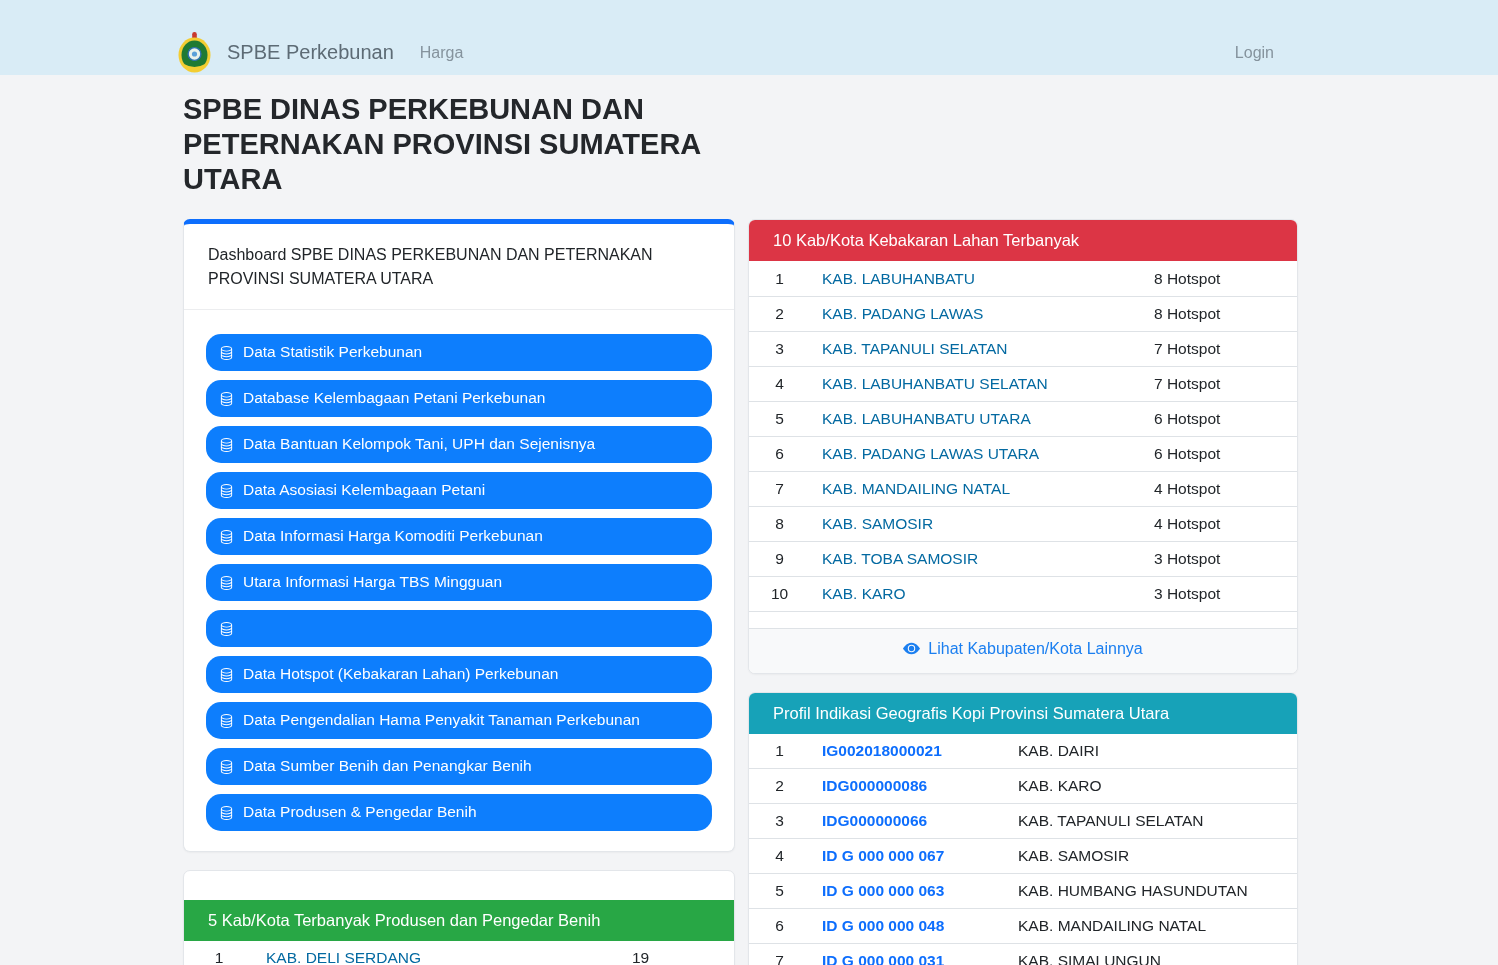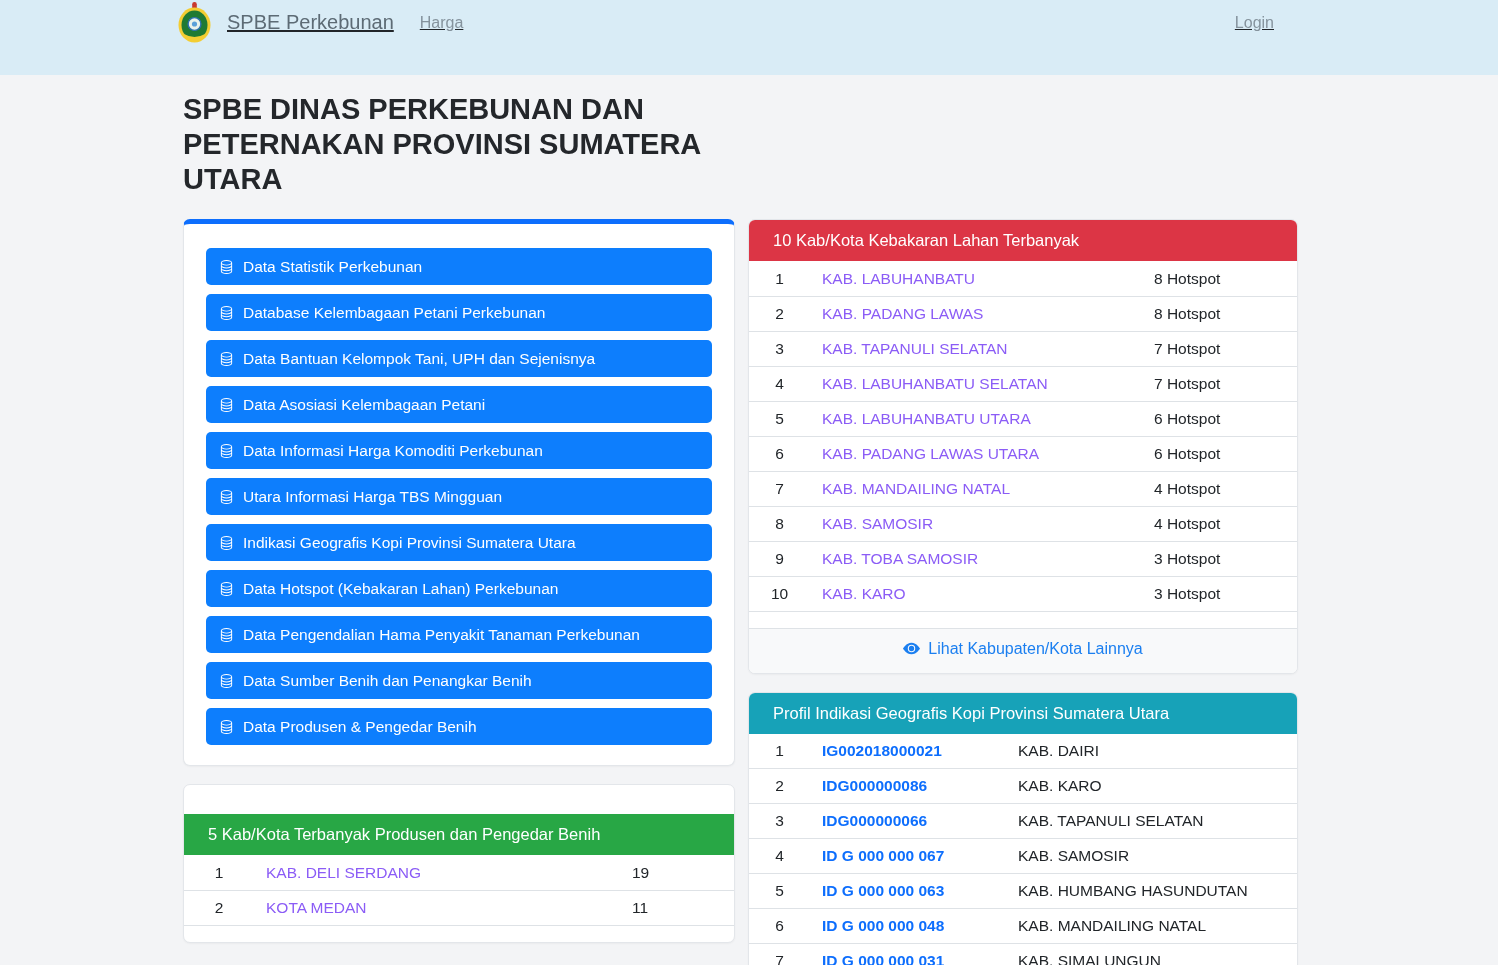--- a/index.html
+++ b/index.html
@@ -1,20 +1,20 @@
 <!DOCTYPE html>
 <html><head>
 <meta charset="utf-8">
 <style>
   * { margin:0; padding:0; box-sizing:border-box; }
   html,body { width:1498px; height:965px; overflow:hidden; }
   body { font-family:"Liberation Sans", sans-serif; background:#f3f4f6; color:#212529; }
 
   
-  .navbar { height:75px; background:#d9ecf6; display:flex; align-items:flex-start;text-decoration:underline; }
+  .navbar { height:75px; background:#d9ecf6; display:flex; align-items:flex-end; }
   .nav-inner { width:1130px; margin-left:172px; display:flex; align-items:center; }
   .brand { display:flex; align-items:center; gap:10px; text-decoration:none; cursor:pointer; }
   .brand-text { font-size:20px; color:#5d6b75; }
   .nav-link { font-size:16px; color:#85939d; margin-left:26px; text-decoration:none; cursor:pointer; }
   .nav-login { margin-left:auto; margin-right:28px; }
 
   
   .container { width:1115px; margin-left:183px; }
   h1.page-title { margin-top:17px; margin-bottom:23px; width:545px;
     font-size:29px; line-height:1.2; font-weight:600; color:#24272b; }
@@ -26,37 +26,37 @@
   .card { background:#fff; border:1px solid #e3e6ea; border-radius:7px;
     box-shadow:0 1px 2px rgba(0,0,0,.04); overflow:hidden; }
   .card + .card { margin-top:18px; }
 
   .dash-card { border-top:5px solid #0d6efd; }
   .dash-header { padding:19px 24px; font-size:16px; line-height:1.45; color:#212529;
     border-bottom:1px solid #ecedef; }
   .dash-body { padding:24px 22px 20px 22px; }
 
   .btn-data { display:flex; align-items:center; gap:9px; width:100%;
-    background:#0d7efd; color:#fff; border:none; border-radius:5px;
+    background:#0d7efd; color:#fff; border:none; border-radius:15px;
     padding:8px 13px; height:37px; margin-bottom:9px; font-size:15.5px;
     font-family:inherit; text-align:left; cursor:pointer; }
   .btn-data:last-child { margin-bottom:0; }
   .btn-data svg { flex:0 0 auto; }
 
   .card-head { color:#fff; font-size:16.5px; padding:11px 24px; }
   .head-danger  { background:#dc3545; }
   .head-success { background:#28a745;margin-top:29px; }
   .head-info    { background:#17a2b8; }
 
   table.data-table { width:100%; border-collapse:collapse; margin-bottom:16px; table-layout:fixed; }
   .data-table td { height:35px; vertical-align:middle; font-size:15.5px;
     border-bottom:1px solid #dee2e6; padding:0 12px; }
   .data-table tr:last-child td { border-bottom:1px solid #dee2e6; }
   td.cell-no { text-align:center; color:#212529; }
-  a.tbl-link { color:#8b5cf6; text-decoration:none; cursor:pointer; }
+  a.tbl-link { color:#0369a1; text-decoration:none; cursor:pointer; }
   a.tbl-link-bold { color:#0d6efd; font-weight:700; text-decoration:none; cursor:pointer; }
   td.cell-val { color:#212529; }
 
   col.c-no  { width:61px; }
   col.c-val { width:155px; }
   .green-tbl col.c-no  { width:70px; }
   .green-tbl col.c-val { width:114px; }
   .ig-tbl col.c-no { width:61px; }
   .ig-tbl col.c-id { width:196px; }
 
@@ -88,20 +88,21 @@
   </div>
 </nav>
 
 <div class="container">
   <h1 class="page-title">SPBE DINAS PERKEBUNAN DAN PETERNAKAN PROVINSI SUMATERA UTARA</h1>
 
   <div class="row">
 
     <div class="col-left">
       <div class="card dash-card">
+        <div class="dash-header">Dashboard SPBE DINAS PERKEBUNAN DAN PETERNAKAN PROVINSI SUMATERA UTARA</div>
         <div class="dash-body">
 
             <button class="btn-data">
               <span style="display:inline-flex;">
                 <svg width="15" height="15" viewBox="0 0 16 16" fill="#ffffff">
                   <path d="M4.318 2.687C5.234 2.271 6.536 2 8 2s2.766.27 3.682.687C12.644 3.125 13 3.627 13 4c0 .374-.356.875-1.318 1.313C10.766 5.729 9.464 6 8 6s-2.766-.27-3.682-.687C3.356 4.875 3 4.373 3 4c0-.374.356-.875 1.318-1.313ZM13 5.698V7c0 .374-.356.875-1.318 1.313C10.766 8.729 9.464 9 8 9s-2.766-.27-3.682-.687C3.356 7.875 3 7.373 3 7V5.698c.271.202.58.378.904.525C4.978 6.711 6.427 7 8 7s3.022-.289 4.096-.777A4.92 4.92 0 0 0 13 5.698ZM14 4c0-1.007-.875-1.755-1.904-2.223C11.022 1.289 9.573 1 8 1s-3.022.289-4.096.777C2.875 2.245 2 2.993 2 4v9c0 1.007.875 1.755 1.904 2.223C4.978 15.71 6.427 16 8 16s3.022-.289 4.096-.777C13.125 14.755 14 14.007 14 13V4Zm-1 4.698V10c0 .374-.356.875-1.318 1.313C10.766 11.729 9.464 12 8 12s-2.766-.27-3.682-.687C3.356 10.875 3 10.373 3 10V8.698c.271.202.58.378.904.525C4.978 9.71 6.427 10 8 10s3.022-.289 4.096-.777A4.92 4.92 0 0 0 13 8.698Zm0 3V13c0 .374-.356.875-1.318 1.313C10.766 14.729 9.464 15 8 15s-2.766-.27-3.682-.687C3.356 13.875 3 13.373 3 13v-1.302c.271.202.58.378.904.525C4.978 12.71 6.427 13 8 13s3.022-.289 4.096-.777c.324-.147.633-.323.904-.525Z"></path>
                 </svg>
               </span>
               <span>Data Statistik Perkebunan</span>
             </button>
@@ -150,21 +151,20 @@
               </span>
               <span>Utara Informasi Harga TBS Mingguan</span>
             </button>
 
             <button class="btn-data">
               <span style="display:inline-flex;">
                 <svg width="15" height="15" viewBox="0 0 16 16" fill="#ffffff">
                   <path d="M4.318 2.687C5.234 2.271 6.536 2 8 2s2.766.27 3.682.687C12.644 3.125 13 3.627 13 4c0 .374-.356.875-1.318 1.313C10.766 5.729 9.464 6 8 6s-2.766-.27-3.682-.687C3.356 4.875 3 4.373 3 4c0-.374.356-.875 1.318-1.313ZM13 5.698V7c0 .374-.356.875-1.318 1.313C10.766 8.729 9.464 9 8 9s-2.766-.27-3.682-.687C3.356 7.875 3 7.373 3 7V5.698c.271.202.58.378.904.525C4.978 6.711 6.427 7 8 7s3.022-.289 4.096-.777A4.92 4.92 0 0 0 13 5.698ZM14 4c0-1.007-.875-1.755-1.904-2.223C11.022 1.289 9.573 1 8 1s-3.022.289-4.096.777C2.875 2.245 2 2.993 2 4v9c0 1.007.875 1.755 1.904 2.223C4.978 15.71 6.427 16 8 16s3.022-.289 4.096-.777C13.125 14.755 14 14.007 14 13V4Zm-1 4.698V10c0 .374-.356.875-1.318 1.313C10.766 11.729 9.464 12 8 12s-2.766-.27-3.682-.687C3.356 10.875 3 10.373 3 10V8.698c.271.202.58.378.904.525C4.978 9.71 6.427 10 8 10s3.022-.289 4.096-.777A4.92 4.92 0 0 0 13 8.698Zm0 3V13c0 .374-.356.875-1.318 1.313C10.766 14.729 9.464 15 8 15s-2.766-.27-3.682-.687C3.356 13.875 3 13.373 3 13v-1.302c.271.202.58.378.904.525C4.978 12.71 6.427 13 8 13s3.022-.289 4.096-.777c.324-.147.633-.323.904-.525Z"></path>
                 </svg>
               </span>
-              <span>Indikasi Geografis Kopi Provinsi Sumatera Utara</span>
             </button>
 
             <button class="btn-data">
               <span style="display:inline-flex;">
                 <svg width="15" height="15" viewBox="0 0 16 16" fill="#ffffff">
                   <path d="M4.318 2.687C5.234 2.271 6.536 2 8 2s2.766.27 3.682.687C12.644 3.125 13 3.627 13 4c0 .374-.356.875-1.318 1.313C10.766 5.729 9.464 6 8 6s-2.766-.27-3.682-.687C3.356 4.875 3 4.373 3 4c0-.374.356-.875 1.318-1.313ZM13 5.698V7c0 .374-.356.875-1.318 1.313C10.766 8.729 9.464 9 8 9s-2.766-.27-3.682-.687C3.356 7.875 3 7.373 3 7V5.698c.271.202.58.378.904.525C4.978 6.711 6.427 7 8 7s3.022-.289 4.096-.777A4.92 4.92 0 0 0 13 5.698ZM14 4c0-1.007-.875-1.755-1.904-2.223C11.022 1.289 9.573 1 8 1s-3.022.289-4.096.777C2.875 2.245 2 2.993 2 4v9c0 1.007.875 1.755 1.904 2.223C4.978 15.71 6.427 16 8 16s3.022-.289 4.096-.777C13.125 14.755 14 14.007 14 13V4Zm-1 4.698V10c0 .374-.356.875-1.318 1.313C10.766 11.729 9.464 12 8 12s-2.766-.27-3.682-.687C3.356 10.875 3 10.373 3 10V8.698c.271.202.58.378.904.525C4.978 9.71 6.427 10 8 10s3.022-.289 4.096-.777A4.92 4.92 0 0 0 13 8.698Zm0 3V13c0 .374-.356.875-1.318 1.313C10.766 14.729 9.464 15 8 15s-2.766-.27-3.682-.687C3.356 13.875 3 13.373 3 13v-1.302c.271.202.58.378.904.525C4.978 12.71 6.427 13 8 13s3.022-.289 4.096-.777c.324-.147.633-.323.904-.525Z"></path>
                 </svg>
               </span>
               <span>Data Hotspot (Kebakaran Lahan) Perkebunan</span>
             </button>

